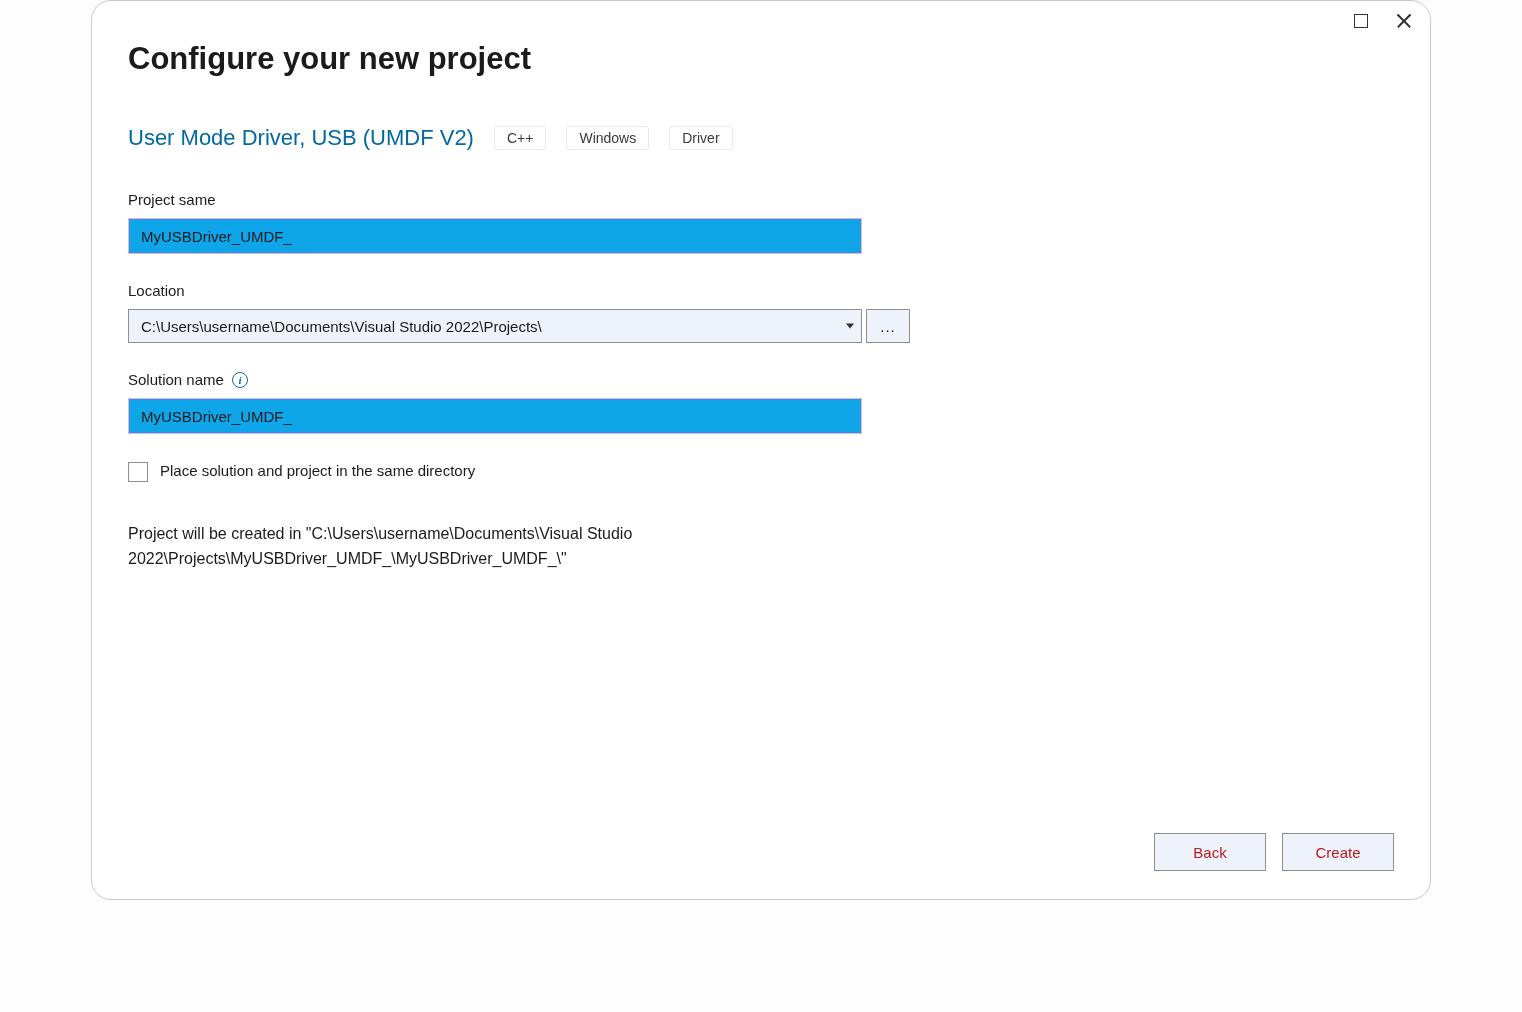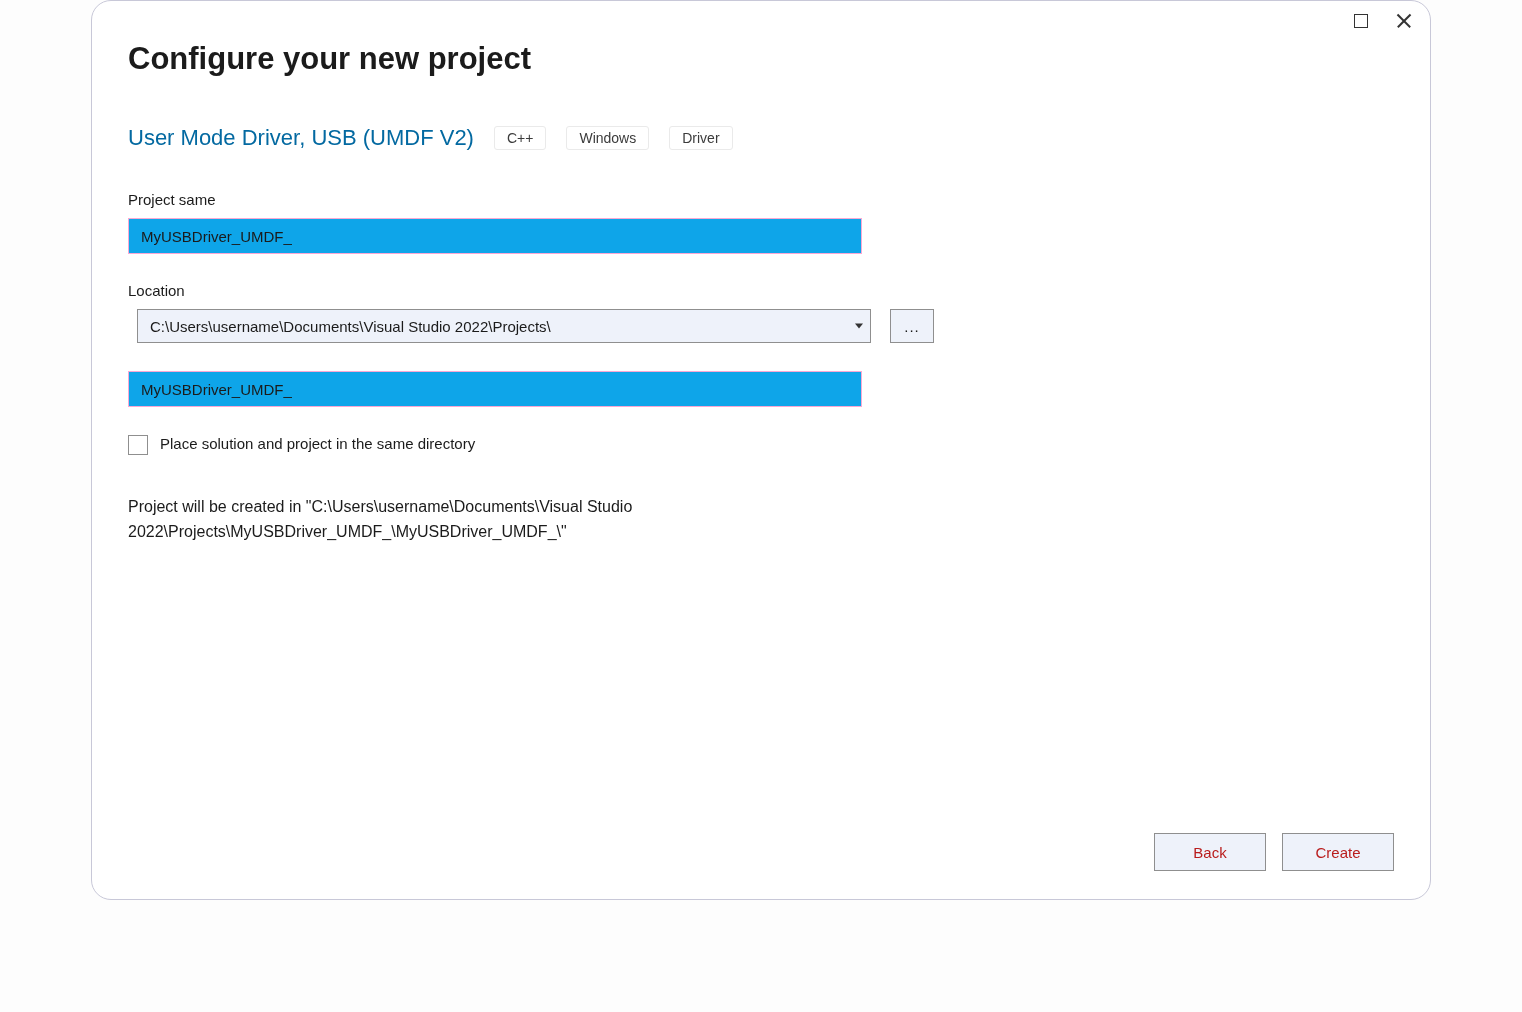--- a/index.html
+++ b/index.html
@@ -116,22 +116,21 @@
       border: 1px solid #f9a8d4;
       background: #0ea5e9;
       padding: 0 12px;
       font-size: 15px;
       color: #1b1b1b;
       font-family: inherit;
     }
     .location-row {
       display: flex;
       align-items: flex-end;
-      gap: 19px;
-      margin-left: 9px;
+      gap: 4px;
     }
     .combo-wrapper {
       position: relative;
       width: 734px;
     }
     .combo-input {
       width: 100%;
       height: 34px;
       border: 1px solid #8f8f8f;
       background: #eef2fa;
@@ -240,20 +239,24 @@
       <div class="location-row">
         <div class="combo-wrapper">
           <input type="text" class="combo-input" value="C:\Users\username\Documents\Visual Studio 2022\Projects\" style="">
           <span class="combo-arrow"></span>
         </div>
         <button class="browse-btn">...</button>
       </div>
     </div>
 
     <div class="field-group">
+      <div class="field-label">
+        <span>Solution name</span>
+        <span class="info-icon">i</span>
+      </div>
       <input type="text" class="text-input" value="MyUSBDriver_UMDF_" style="">
     </div>
 
     <div class="checkbox-row">
       <span class="checkbox-box"></span>
       <span class="checkbox-label">Place solution and project in the same directory</span>
     </div>
 
     <div class="creation-path">Project will be created in "C:\Users\username\Documents\Visual Studio 2022\Projects\MyUSBDriver_UMDF_\MyUSBDriver_UMDF_\"</div>
 

